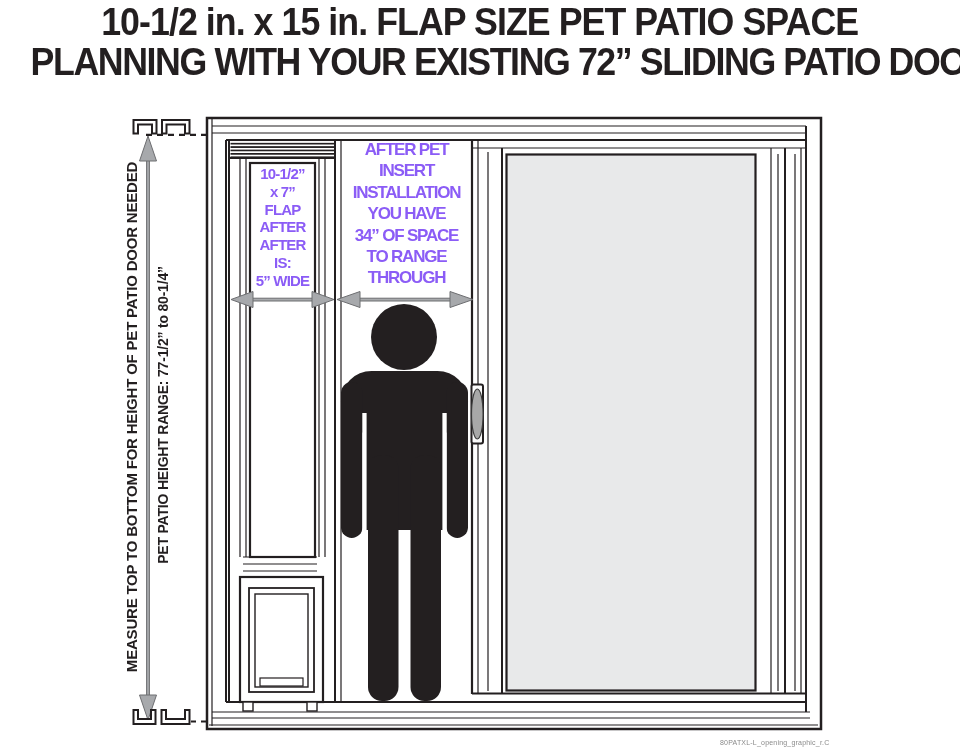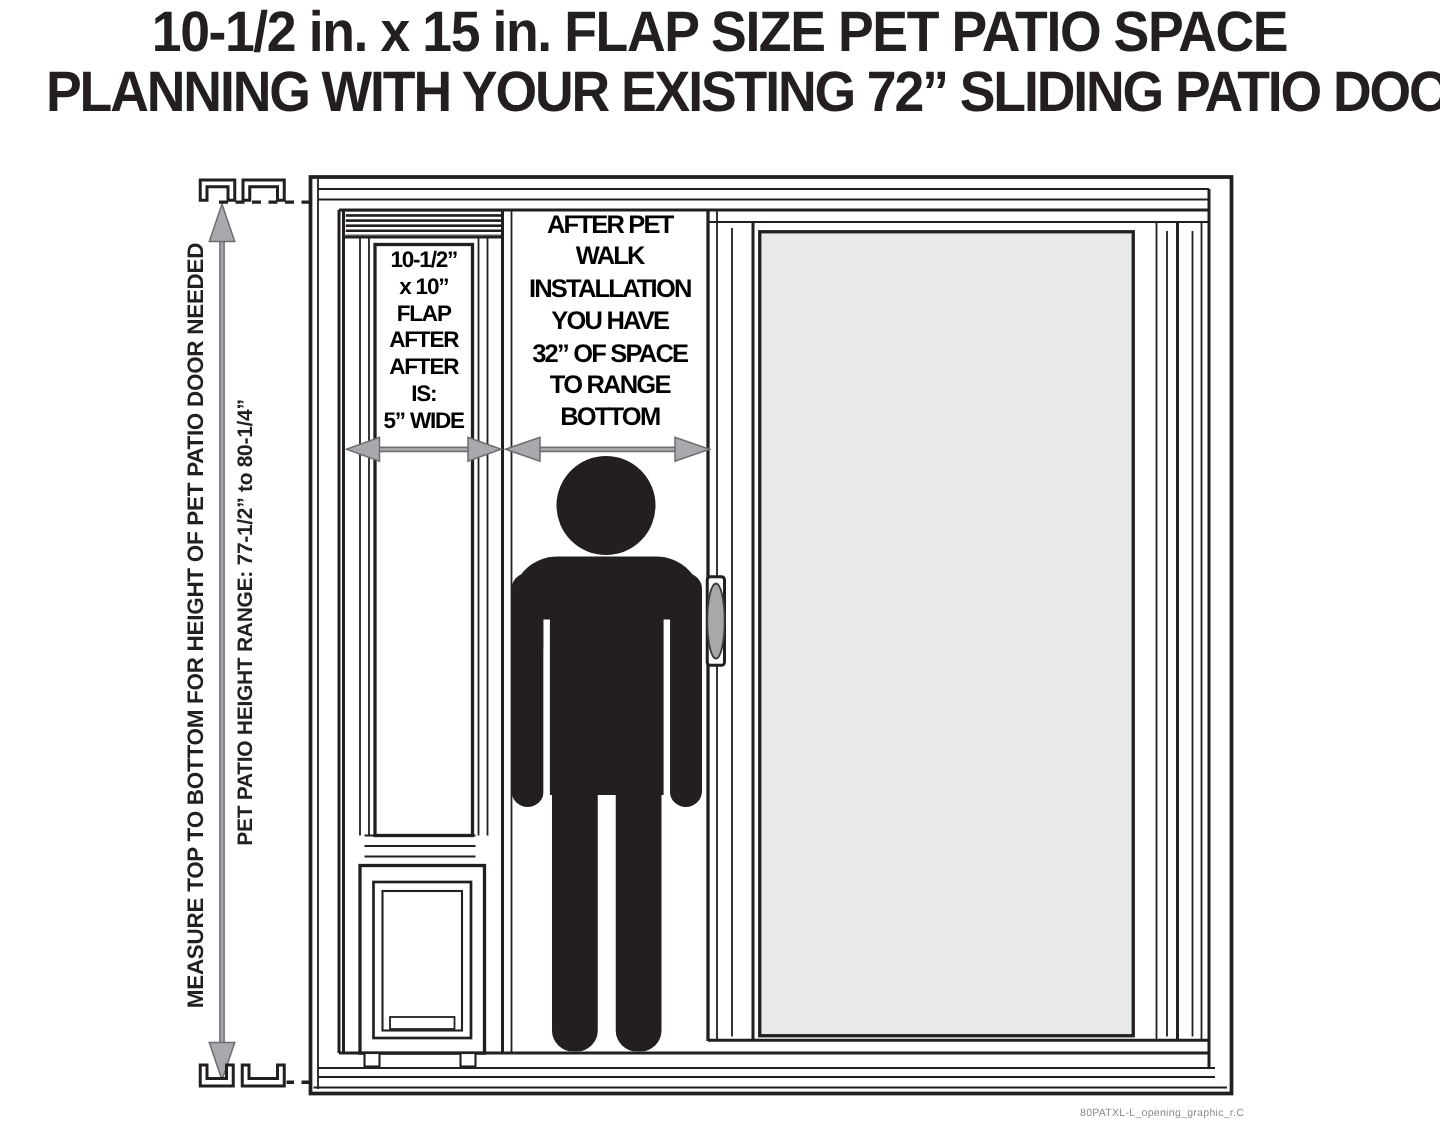--- a/index.html
+++ b/index.html
@@ -12,21 +12,21 @@
   .title-line > span { display:inline-block; transform:scaleX(0.94); transform-origin:50% 50%; }
   .tl1 > span { letter-spacing:-1px; }
   .tl2 > span { letter-spacing:-1.5px; }
 
   .lbl { position:absolute; font-weight:bold; white-space:nowrap; color:#231f20; }
   .lbl-h { font-size:16.5px; letter-spacing:-0.5px; }
   .rot { transform:translate(-50%,-50%) rotate(-90deg); transform-origin:center; }
   .rot1 { font-size:15px; letter-spacing:-0.2px; }
   .rot2 { font-size:14px; letter-spacing:-0.2px; }
 
-  .block-label { position:absolute; text-align:center; font-weight:bold; color:#000000; }
+  .block-label { position:absolute; text-align:center; font-weight:bold; color:#8b5cf6; }
   .insert-label { left:250px; top:165px; width:65px; font-size:15px; line-height:17.8px; letter-spacing:-0.8px;text-align:center; }
   .walk-label   { left:341px; top:139px; width:131px; font-size:17px; line-height:21.4px; letter-spacing:-1.2px; }
 
   .watermark { position:absolute; left:720px; top:739px; font-size:7px; color:#8a8a8a; letter-spacing:0.2px; white-space:nowrap; }
 
   svg#diagram { position:absolute; left:0; top:0; }
 </style>
 </head>
 <body>
 
@@ -146,33 +146,33 @@
   </svg>
 
 
 
   <div class="lbl rot rot1" style="left:130.5px; top:417px;">MEASURE TOP TO BOTTOM FOR HEIGHT OF PET PATIO DOOR NEEDED</div>
 
   <div class="lbl rot rot2" style="left:163px; top:415px;">PET PATIO HEIGHT RANGE: 77-1/2” to 80-1/4”</div>
 
   <div class="block-label insert-label">
     <div>10-1/2”</div>
-    <div>x 10”</div>
+    <div>x 7”</div>
     <div>FLAP</div>
     <div>AFTER</div>
     <div>AFTER</div>
     <div>IS:</div>
     <div>5” WIDE</div>
   </div>
 
   <div class="block-label walk-label">
     <div>AFTER PET</div>
-    <div>WALK</div>
+    <div>INSERT</div>
     <div>INSTALLATION</div>
     <div>YOU HAVE</div>
-    <div>32” OF SPACE</div>
+    <div>34” OF SPACE</div>
     <div>TO RANGE</div>
-    <div>BOTTOM</div>
+    <div>THROUGH</div>
   </div>
 
   <div class="watermark">80PATXL-L_opening_graphic_r.C</div>
 
 </div>
 
 </body></html>

